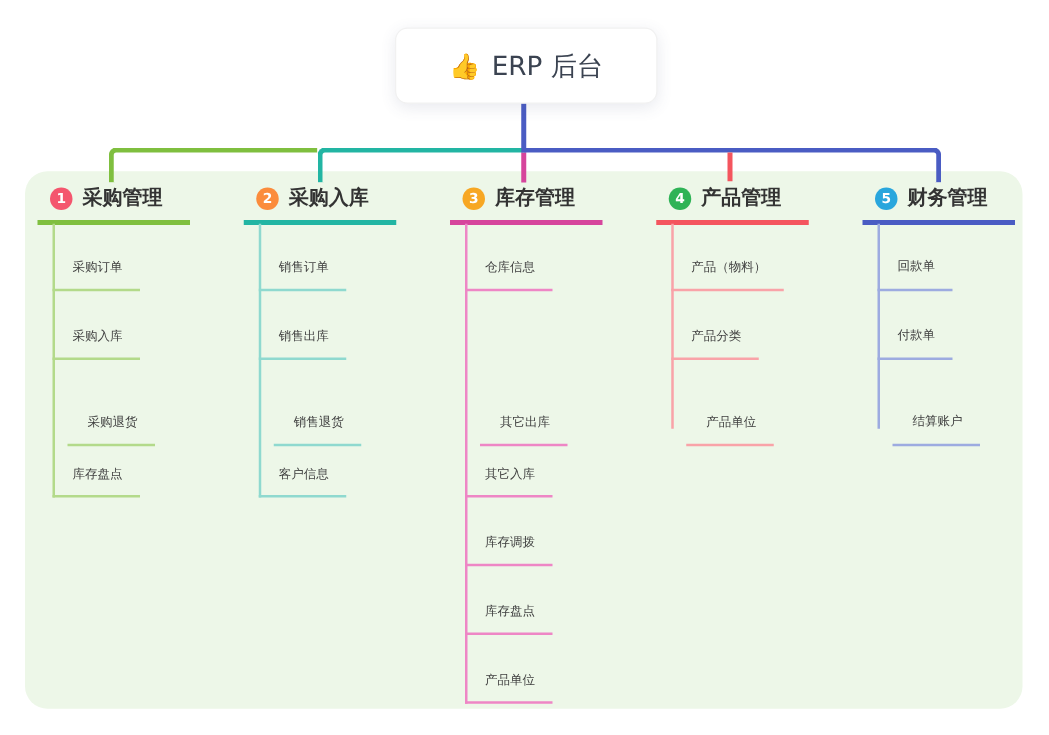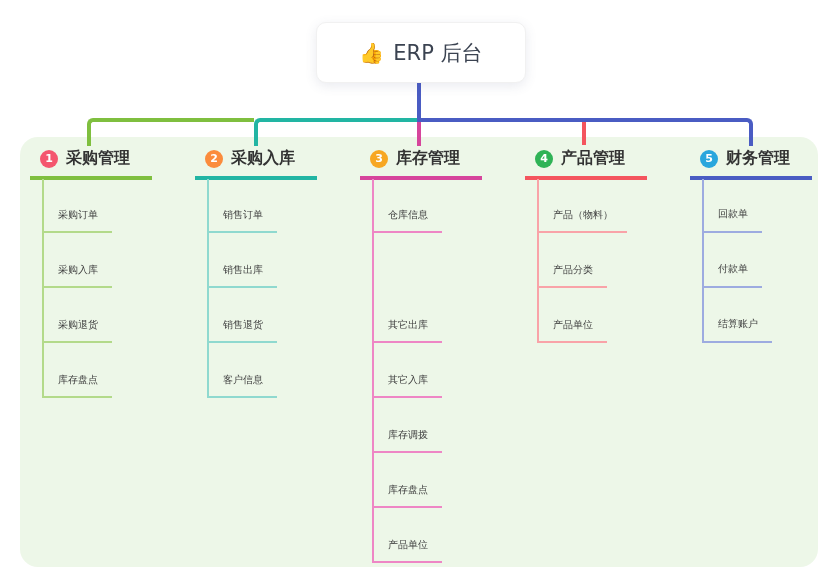--- a/index.html
+++ b/index.html
@@ -69,21 +69,21 @@
   .b3 .badge{background:#f7a723;}
   .b4 .bhead{border-bottom-color:#f4555e;}
   .b4 .spine{background:#f9a3a8;}
   .b4 .child{border-bottom-color:#f9a3a8;}
   .b4 .badge{background:#2fb356;}
   .b5 .bhead{border-bottom-color:#4a5cc3;}
   .b5 .spine{background:#9dabe0;}
   .b5 .child{border-bottom-color:#9dabe0;font-family:Liberation Mono, monospace;}
   .b5 .badge{background:#29a6dd;}
   
-  .r0{top:60px;} .r1{top:115px;} .r2{top:170px;} .r3{top:225px;}
+  .r0{top:60px;} .r1{top:115px;} .r2{top:184px;margin-left:12px;} .r3{top:225px;}
   .r4{top:280px;} .r5{top:335px;} .r6{top:390px;}
 </style>
 </head>
 <body>
 
 <div class="canvas">
 
   <div class="panel"></div>
 
   <div class="conn root-v"></div>

